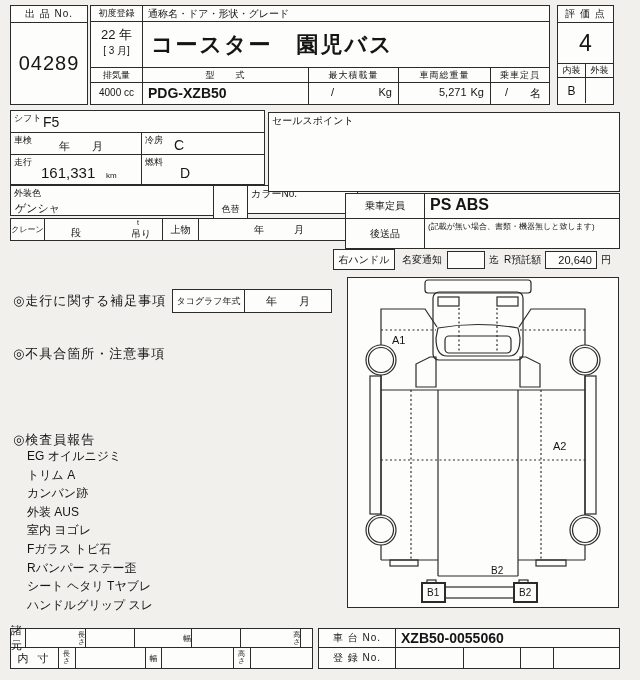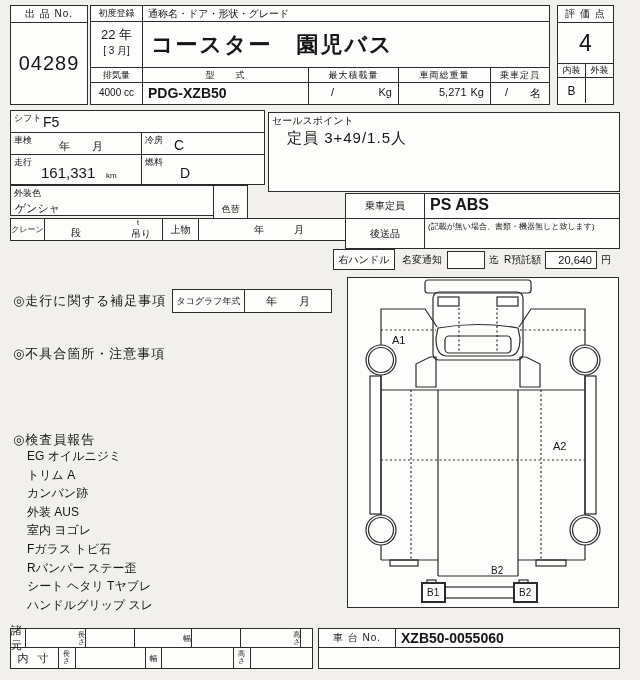--- a/index.html
+++ b/index.html
@@ -115,35 +115,37 @@
         <span class="txt" style="left:38px;top:10px;font-size:14px;">D</span>
       </div>
     </div>
   </div>
 
   <div class="bx" style="left:10px;top:185px;width:204px;height:31px;">
     <span class="corner">外装色</span>
     <span class="txt" style="left:4px;top:15px;font-size:11px;">ゲンシャ</span>
   </div>
   <div class="bx center" style="left:213px;top:185px;width:35px;height:48px;font-size:9px;">色替</div>
+  <div class="bx" style="left:247px;top:185px;width:111px;height:29px;">
+    <span class="corner" style="font-size:10px;">カラーNo.</span>
+  </div>
 
   <div class="bx flexrow" style="left:10px;top:218px;width:350px;height:23px;">
     <div class="cell center" style="width:34px;font-size:8px;">クレーン</div>
     <div class="cell" style="width:118px;">
       <span class="txt" style="left:26px;top:7px;font-size:10px;">段</span>
       <span class="txt" style="left:92px;top:0;font-size:7px;">t</span>
       <span class="txt" style="left:86px;top:8px;font-size:10px;">吊り</span>
     </div>
     <div class="cell center" style="width:36px;font-size:10px;">上物</div>
     <div class="cell center" style="flex:1;font-size:10px;">年　　　月</div>
   </div>
 
   <div class="bx" style="left:268px;top:112px;width:352px;height:80px;">
     <span class="corner" style="font-size:10px;">セールスポイント</span>
-    <span class="txt" style="left:18px;top:16px;font-size:15px;letter-spacing:1px;">定員 3+49/1.5人</span>
   </div>
 
   <div class="bx flexrow" style="left:345px;top:193px;width:275px;height:26px;">
     <div class="cell center" style="width:79px;font-size:10px;">乗車定員</div>
     <div class="cell" style="flex:1;font-size:16px;font-weight:bold;padding:2px 0 0 5px;">PS ABS</div>
   </div>
 
   <div class="bx flexrow" style="left:345px;top:218px;width:275px;height:31px;">
     <div class="cell center" style="width:79px;font-size:10px;">後送品</div>
     <div class="cell dotted-note" style="flex:1;padding:2px 0 0 3px;">(記載が無い場合、書類・機器無しと致します)</div>
@@ -260,15 +262,22 @@
       <div class="cell" style="width:17px;font-size:7px;line-height:7px;padding:2px 0 0 4px;word-break:break-all;">高さ</div>
       <div class="cell" style="flex:1;"></div>
     </div>
   </div>
 
   <div class="bx" style="left:318px;top:628px;width:302px;height:41px;">
     <div class="flexrow" style="height:19px;border-bottom:1px solid #2b2b2b;">
       <div class="cell center" style="width:77px;font-size:10px;letter-spacing:1px;">車 台 No.</div>
       <div class="cell" style="flex:1;font-size:14px;font-weight:bold;padding:1px 0 0 5px;">XZB50-0055060</div>
     </div>
+    <div class="flexrow" style="height:20px;">
+      <div class="cell center" style="width:77px;font-size:10px;letter-spacing:1px;">登 録 No.</div>
+      <div class="cell" style="width:68px;"></div>
+      <div class="cell" style="width:57px;"></div>
+      <div class="cell" style="width:33px;"></div>
+      <div class="cell" style="flex:1;"></div>
+    </div>
   </div>
 
 </div>
 
 </body></html>

